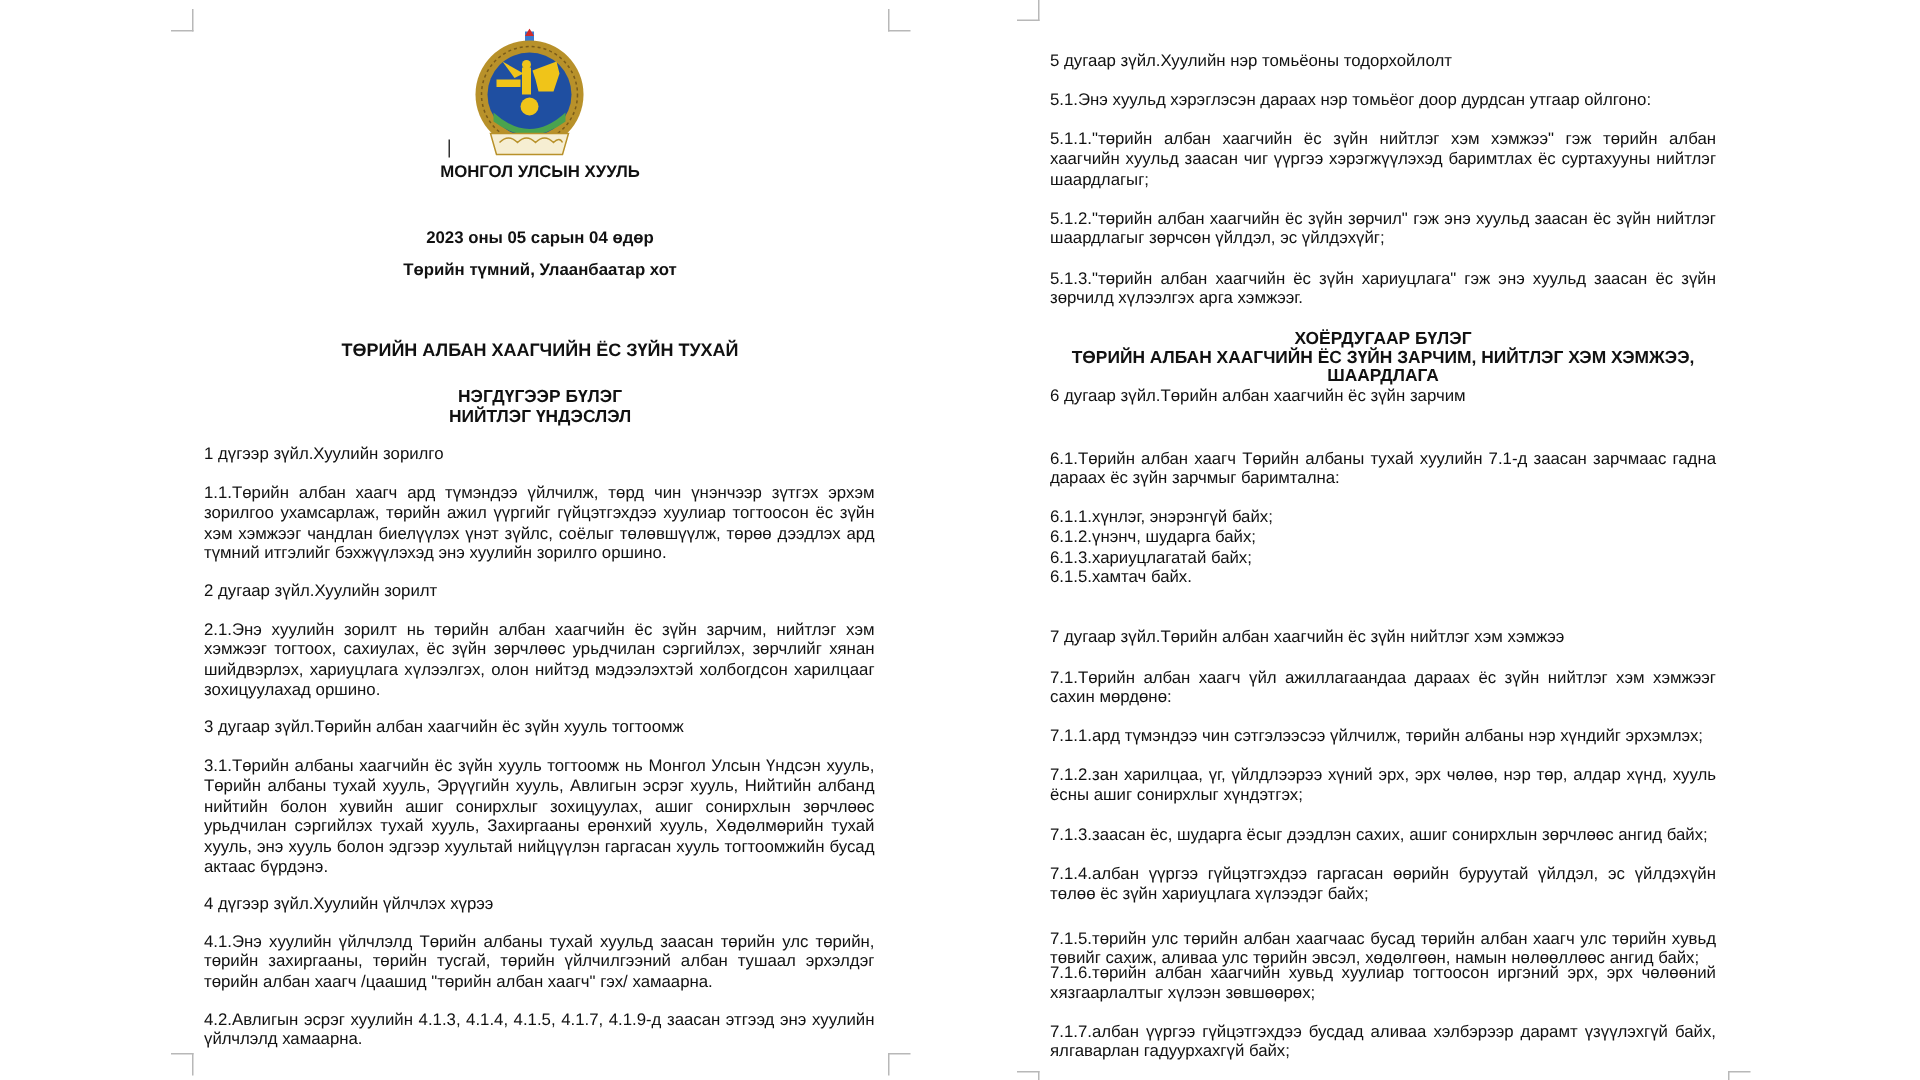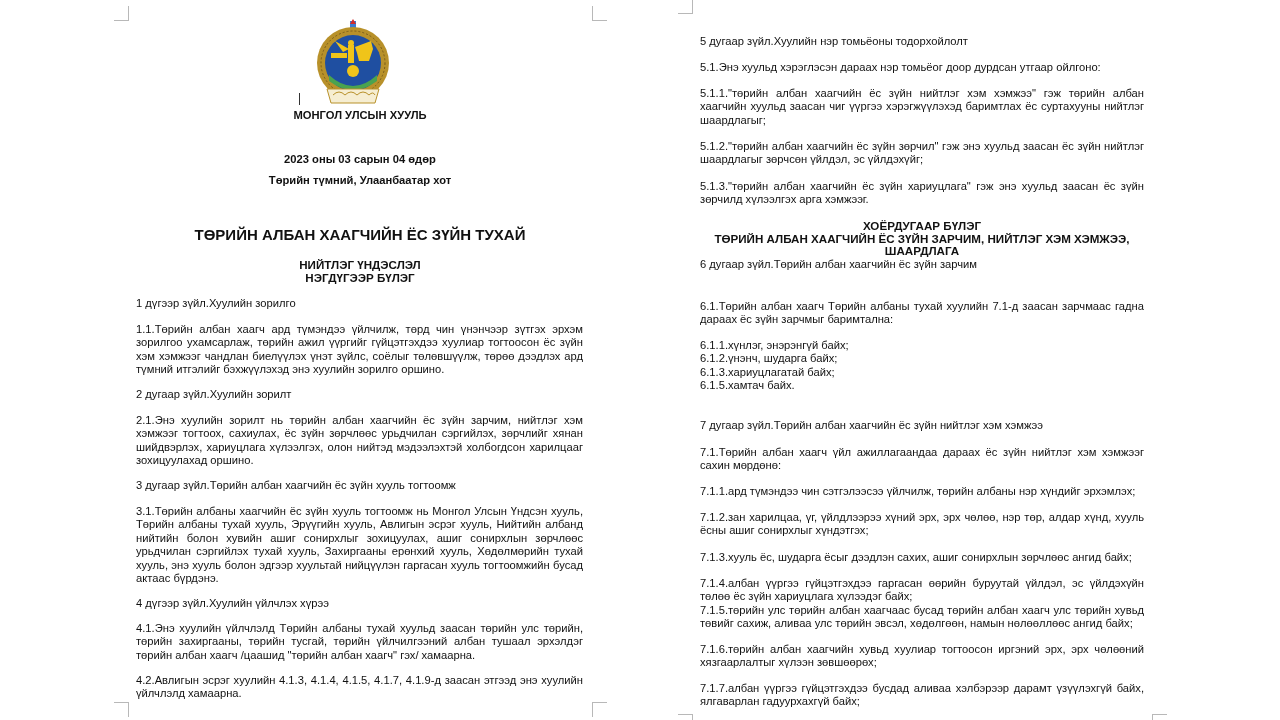--- a/index.html
+++ b/index.html
@@ -42,28 +42,28 @@
     <circle cx="36" cy="24" r="3" fill="#f0c419"></circle>
     <polygon points="40,28 56,22 58,30 54,42 44,42 42,34" fill="#f0c419"></polygon>
     <circle cx="38" cy="52" r="6" fill="#f0c419"></circle>
     <path d="M12 70 L64 70 L60 84 L16 84 Z" fill="#f6eed2" stroke="#b8912a" stroke-width="1"></path>
     <path d="M18 76 Q24 70 30 76 Q36 70 42 76 Q48 70 54 76 Q58 72 60 76" fill="none" stroke="#b8912a" stroke-width="1"></path>
   </svg>
 
   <div class="cursor" style="left:171px; top:93px;"></div>
 
   <div class="ctitle" style="top:109px; font-size:11.2px;">МОНГОЛ УЛСЫН ХУУЛЬ</div>
-  <div class="ctitle" style="top:153px; font-size:11.2px;">2023 оны 03 сарын 04 өдөр</div>
+  <div class="ctitle" style="top:153px; font-size:11.2px;">2023 оны 05 сарын 04 өдөр</div>
   <div class="ctitle" style="top:174px; font-size:11.2px;">Төрийн түмний, Улаанбаатар хот</div>
 
-  <div class="ctitle" style="top:226px; font-size:15px;">ТӨРИЙН АЛБАН ХААГЧИЙН ЁС ЗҮЙН ТУХАЙ</div>
+  <div class="ctitle" style="top:226px; font-size:12px;">ТӨРИЙН АЛБАН ХААГЧИЙН ЁС ЗҮЙН ТУХАЙ</div>
 
   <div class="ctitle" style="top:259px; font-size:11.6px; line-height:12.5px;">
+    <div>НЭГДҮГЭЭР БҮЛЭГ</div>
     <div>НИЙТЛЭГ ҮНДЭСЛЭЛ</div>
-    <div>НЭГДҮГЭЭР БҮЛЭГ</div>
   </div>
 
   <div class="heading" style="left:8px; top:297px;">1 дүгээр зүйл.Хуулийн зорилго</div>
   <p class="txt" style="left:8px; width:447px; top:323px;">1.1.Төрийн албан хаагч ард түмэндээ үйлчилж, төрд чин үнэнчээр зүтгэх эрхэм зорилгоо ухамсарлаж, төрийн ажил үүргийг гүйцэтгэхдээ хуулиар тогтоосон ёс зүйн хэм хэмжээг чандлан биелүүлэх үнэт зүйлс, соёлыг төлөвшүүлж, төрөө дээдлэх ард түмний итгэлийг бэхжүүлэхэд энэ хуулийн зорилго оршино.</p>
 
   <div class="heading" style="left:8px; top:388px;">2 дугаар зүйл.Хуулийн зорилт</div>
   <p class="txt" style="left:8px; width:447px; top:414px;">2.1.Энэ хуулийн зорилт нь төрийн албан хаагчийн ёс зүйн зарчим, нийтлэг хэм хэмжээг тогтоох, сахиулах, ёс зүйн зөрчлөөс урьдчилан сэргийлэх, зөрчлийг хянан шийдвэрлэх, хариуцлага хүлээлгэх, олон нийтэд мэдээлэхтэй холбогдсон харилцааг зохицуулахад оршино.</p>
 
   <div class="heading" style="left:8px; top:479px;">3 дугаар зүйл.Төрийн албан хаагчийн ёс зүйн хууль тогтоомж</div>
   <p class="txt" style="left:8px; width:447px; top:505px;">3.1.Төрийн албаны хаагчийн ёс зүйн хууль тогтоомж нь Монгол Улсын Үндсэн хууль, Төрийн албаны тухай хууль, Эрүүгийн хууль, Авлигын эсрэг хууль, Нийтийн албанд нийтийн болон хувийн ашиг сонирхлыг зохицуулах, ашиг сонирхлын зөрчлөөс урьдчилан сэргийлэх тухай хууль, Захиргааны ерөнхий хууль, Хөдөлмөрийн тухай хууль, энэ хууль болон эдгээр хуультай нийцүүлэн гаргасан хууль тогтоомжийн бусад актаас бүрдэнэ.</p>
@@ -96,18 +96,18 @@
     <div>6.1.1.хүнлэг, энэрэнгүй байх;</div>
     <div>6.1.2.үнэнч, шударга байх;</div>
     <div>6.1.3.хариуцлагатай байх;</div>
     <div>6.1.5.хамтач байх.</div>
   </div>
 
   <div class="heading" style="left:8px; top:419px;">7 дугаар зүйл.Төрийн албан хаагчийн ёс зүйн нийтлэг хэм хэмжээ</div>
   <p class="txt" style="left:8px; width:444px; top:446px;">7.1.Төрийн албан хаагч үйл ажиллагаандаа дараах ёс зүйн нийтлэг хэм хэмжээг сахин мөрдөнө:</p>
   <p class="txt" style="left:8px; width:444px; top:485px;">7.1.1.ард түмэндээ чин сэтгэлээсээ үйлчилж, төрийн албаны нэр хүндийг эрхэмлэх;</p>
   <p class="txt" style="left:8px; width:444px; top:511px;">7.1.2.зан харилцаа, үг, үйлдлээрээ хүний эрх, эрх чөлөө, нэр төр, алдар хүнд, хууль ёсны ашиг сонирхлыг хүндэтгэх;</p>
-  <p class="txt" style="left:8px; width:444px; top:551px;">7.1.3.хууль ёс, шударга ёсыг дээдлэн сахих, ашиг сонирхлын зөрчлөөс ангид байх;</p>
+  <p class="txt" style="left:8px; width:444px; top:551px;">7.1.3.заасан ёс, шударга ёсыг дээдлэн сахих, ашиг сонирхлын зөрчлөөс ангид байх;</p>
   <p class="txt" style="left:8px; width:444px; top:577px;">7.1.4.албан үүргээ гүйцэтгэхдээ гаргасан өөрийн буруутай үйлдэл, эс үйлдэхүйн төлөө ёс зүйн хариуцлага хүлээдэг байх;</p>
-  <p class="txt" style="left:8px; width:444px; top:604px;">7.1.5.төрийн улс төрийн албан хаагчаас бусад төрийн албан хаагч улс төрийн хувьд төвийг сахиж, аливаа улс төрийн эвсэл, хөдөлгөөн, намын нөлөөллөөс ангид байх;</p>
+  <p class="txt" style="left:8px; width:444px; top:620px;">7.1.5.төрийн улс төрийн албан хаагчаас бусад төрийн албан хаагч улс төрийн хувьд төвийг сахиж, аливаа улс төрийн эвсэл, хөдөлгөөн, намын нөлөөллөөс ангид байх;</p>
   <p class="txt" style="left:8px; width:444px; top:643px;">7.1.6.төрийн албан хаагчийн хувьд хуулиар тогтоосон иргэний эрх, эрх чөлөөний хязгаарлалтыг хүлээн зөвшөөрөх;</p>
   <p class="txt" style="left:8px; width:444px; top:682px;">7.1.7.албан үүргээ гүйцэтгэхдээ бусдад аливаа хэлбэрээр дарамт үзүүлэхгүй байх, ялгаварлан гадуурхахгүй байх;</p>
 </div>
 
 </body></html>

